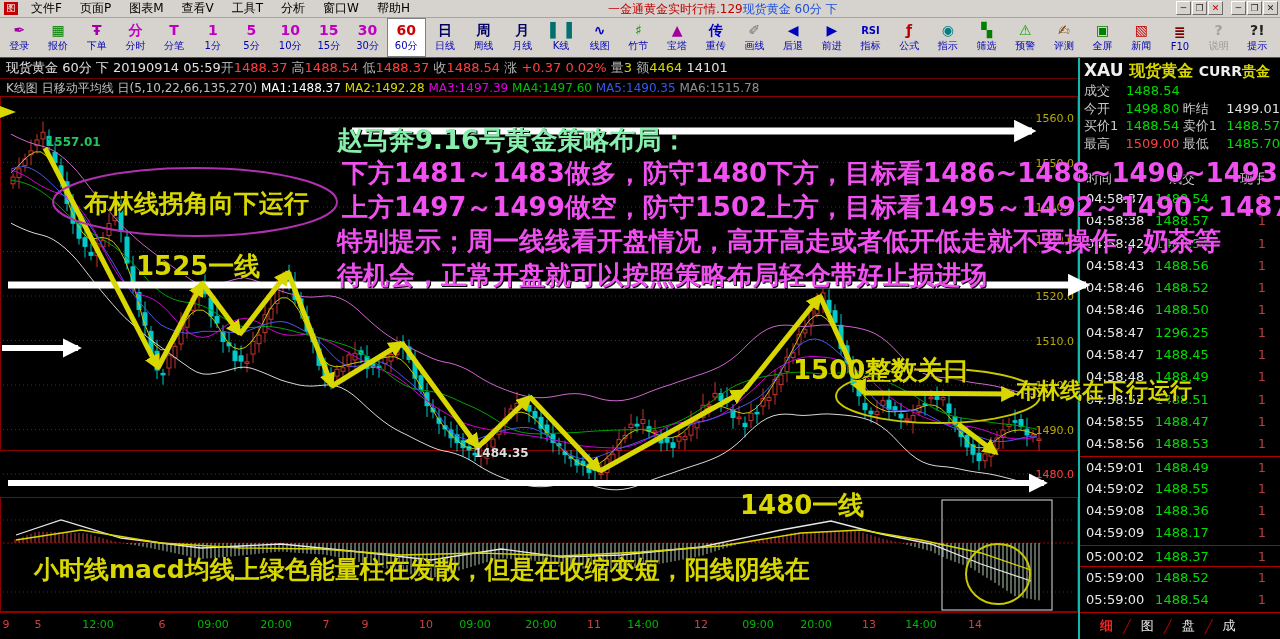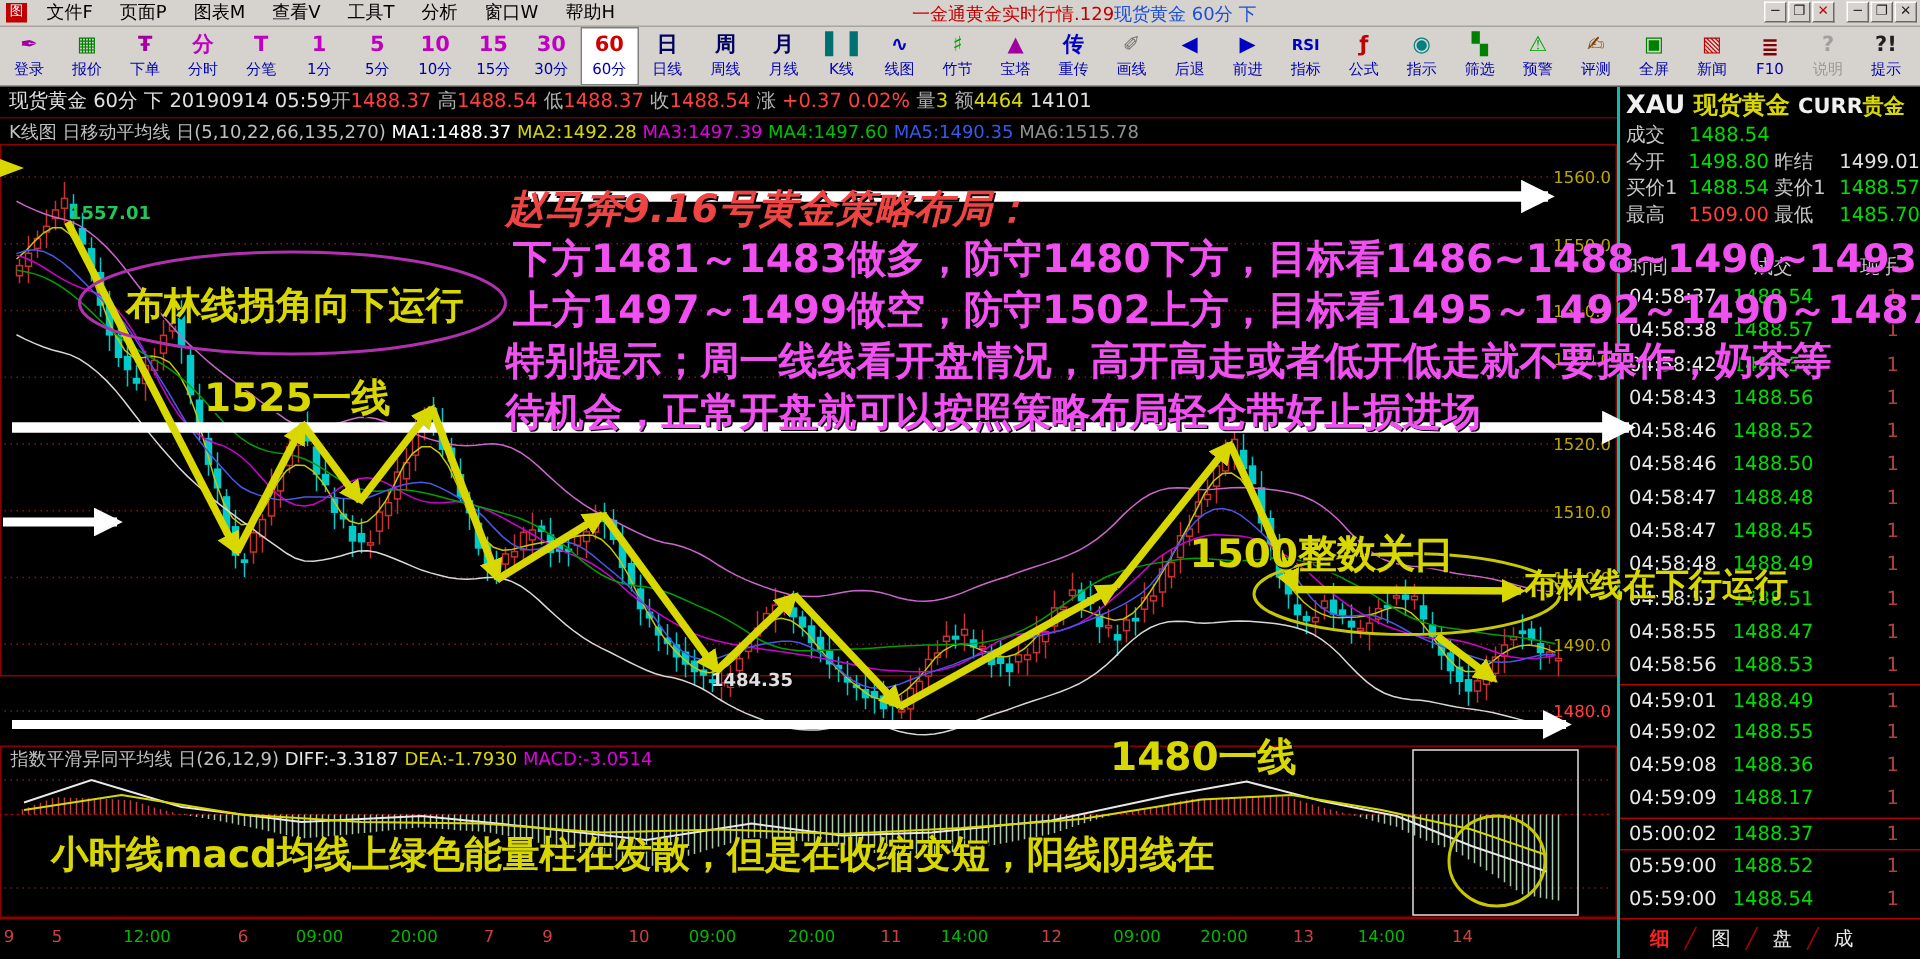--- a/index.html
+++ b/index.html
@@ -596,21 +596,20 @@
           <rect x="1036" y="342.02266437243736" width="4" height="1.5" fill="#000" stroke="#c83232" stroke-width="1"></rect>
           <polyline points="10,75.63403361344498 16,70.43613445378094 22,63.89201680672198 28,58.32951680672198 34,54.912552521007854 40,54.912552521007854 46,59.45336884753843 52,68.57239645858292 58,81.2399384753904 64,96.92244897959176 70,113.29209183673419 76,126.42640306122365 82,136.3253826530622 88,141.41808281004654 94,141.48095565149134 100,140.36845565149133 106,141.4014913657772 112,144.5800627943479 118,151.8998587127154 124,163.3608791208797 130,179.4982417582412 136,200.62351648351614 142,222.237802197802 148,238.13065934065855 154,248.1749450549438 160,252.8792307692309 166,252.24351648351671 172,246.81549450549483 178,236.63428571428648 184,224.64653061224533 190,216.74551020408285 196,213.058367346939 202,213.29448979591837 208,217.4538775510199 214,224.53755102040805 220,234.23673469387865 226,244.31734693877536 232,250.31122448979642 238,252.21836734693886 244,250.58367346938718 250,245.40714285714245 256,237.052040816327 262,225.70000000000005 268,213.62142857142828 274,205.35714285714243 280,200.9071428571424 286,200.81632653061286 292,205.08469387755167 298,213.71224489795986 304,226.69897959183754 310,241.5928571428576 316,253.48979591836815 322,262.3897959183681 328,267.8206122448979 334,269.7822448979585 340,269.4189795918361 346,267.875102040815 352,266.331224489797 358,265.11428571428587 364,264.22428571428566 370,263.4614285714295 376,262.69857142857234 382,260.7914285714279 388,259.83785714285614 394,259.83785714285614 400,262.65456043956 406,268.2879670329676 412,276.2132051282057 418,286.4270146520143 424,298.84463369963476 430,310.05439560439646 436,320.05630036630134 442,328.59769230769245 448,335.59380952381 454,341.6330952380949 460,346.71880952381 466,350.34075091575136 472,351.47851648351656 478,350.13210622710665 484,346.7253296703311 490,341.3429487179496 496,334.5619963369967 502,326.50961538461456 508,320.00576923076994 514,316.2403846153855 520,315.11565934065936 526,316.63159340659263 532,320.5436813186803 538,326.2895604395608 544,333.8273155416019 550,340.91098901098803 556,347.44976452119266 562,353.35981161695435 568,358.6411302982731 574,363.3111852433268 580,367.41887755102005 586,369.3260204081625 592,369.05357142857173 598,366.6923469387763 604,362.4239795918375 610,356.5209183673481 616,349.75510204081746 622,342.1265306122447 628,336.67755102040826 634,333.40816326530694 640,332.3183673469388 646,333.4081632653059 652,335.92074829932 658,338.34251700680244 664,340.52210884353764 670,340.7945578231304 676,339.15986394557876 682,335.43639455782346 688,329.6241496598646 694,322.84319727891074 700,316.06224489795886 706,311.3397959183681 712,308.97857142857174 718,308.66071428571416 724,310.5678571428576 730,312.8662087912092 736,314.9200549450548 742,316.48489010989044 748,315.60467032967136 754,312.0022893772902 760,305.8570512820525 766,297.1689560439572 772,287.7717948717952 778,277.6352956567239 784,266.98882783882704 790,255.79047619047645 796,244.13571428571413 802,232.16309523809525 808,223.6869047619047 814,218.70714285714246 820,218.28100470957628 826,222.42362637362646 832,230.73681318681372 838,243.3043956043964 844,259.4091575091587 850,274.87820512820485 856,288.2282051282049 862,297.6905677655674 868,304.32481684981605 874,309.1497252747251 880,312.2630952380953 886,314.3821428571424 892,314.8059523809529 898,314.4880952380963 904,314.38214285714446 910,313.5345238095246 916,311.8392857142859 922,309.508333333333 928,307.8130952380953 934,308.4488095238094 940,311.733333333333 946,317.34880952380945 952,324.7654761904764 958,333.3476190476199 964,341.6119047619047 970,347.6511904761906 976,350.6178571428576 982,350.6178571428576 988,348.1809523809529 994,343.9428571428586 1000,339.175 1006,335.67857142857173 1012,333.6352040816319 1018,333.0297619047623 1024,333.8773809523801 1030,335.57261904761987 1036,337.90357142857175" fill="none" stroke="#c8c800" stroke-width="1"></polyline>
           <polyline points="10,73.10913589119929 16,75.04973739495776 22,77.80171107916871 28,81.16848739495776 34,85.15006634232691 40,88.73014153029635 46,91.90871295886706 52,94.52106113700515 58,96.48482631919217 64,98.82693158235037 70,102.5743000034031 76,108.19535263498119 82,115.40903684550779 88,124.22912972476465 94,134.7018375123328 100,146.85958935801028 106,159.2141946211675 112,170.075707779062 118,179.39728672643037 124,186.67119650086585 130,191.89743710237042 136,195.70335815500232 142,198.3323713128962 148,200.23951417003968 154,203.3511683053772 160,207.667333718912 166,213.15197802197747 172,219.88746096009214 178,226.71302486986644 184,232.53482938114485 190,236.98482938114591 196,239.607987275882 202,240.40430306535524 208,239.34134759976848 214,236.38669172932362 220,232.17090225563902 226,227.95511278195545 232,224.25458646616516 238,222.09984962405997 244,221.49090225563862 250,222.39428571428527 256,224.76315789473733 262,228.14248120300738 268,231.62218045112763 274,234.7672932330833 280,236.90864661654115 286,238.04624060150422 292,238.34067669173055 298,237.85887218045127 304,237.39045112781946 310,238.0930827067677 316,239.96676691729408 322,242.2620300751878 328,244.97887218045088 334,248.07045112781987 340,251.48992481203015 346,254.76887218045107 352,258.16492481203016 358,261.6780827067665 364,265.04453730479963 370,268.2642886061295 376,271.0971206863313 382,273.4949903605163 388,275.8616319645283 394,279.0045141700419 400,282.92363697705906 406,287.43609311741005 412,292.51065452091984 418,297.7023211875858 424,302.5426720647792 430,306.81251012145896 436,310.8229149797589 442,314.57388663967697 448,318.1122672064787 454,321.4848987854255 460,324.88095141700467 466,327.10595141700463 472,328.97963562753 478,330.5650607287438 484,331.8261943319825 490,333.00325236167316 496,334.0541970310398 502,334.9922402159246 508,335.8643956043952 514,336.66294197031056 520,337.5105610179294 526,338.37156352419566 532,339.26937054173965 538,340.16717755928255 544,341.2841816078665 550,342.4397917871603 556,343.63400809716586 562,344.86683053788335 568,346.1382591093116 574,347.3594997108148 580,348.73130422209226 586,349.43393580104055 592,349.9692741469055 598,350.3733516483506 604,350.64616830537784 610,350.87780508964687 616,350.90783208019974 622,350.39479949874755 628,349.29066416040155 634,347.51735588972537 640,345.1417919799511 646,342.0970551378466 652,338.4667919799521 658,334.4852130325819 664,330.77130325814625 670,328.0276942355893 676,326.2543859649121 682,325.33427318295645 688,325.16697994987413 694,324.87614709851516 700,324.4617746288805 706,323.33190187005965 712,321.4685126277228 718,318.7695151339873 724,315.18386350491517 730,310.89000385579214 736,306.2448284171944 742,301.2929487179465 748,296.14031713899925 754,290.7534750337366 760,285.1324224021585 766,279.27715924426394 772,274.35873819163317 778,270.377159244265 784,267.00813090418444 790,264.25165317139056 796,262.0446693657223 802,260.3511470985162 808,259.58245614034956 814,259.6064777327929 820,259.9668016194324 826,260.40819838056666 832,261.4231106612678 838,263.25775978407546 844,265.91214574898856 850,269.38626855600614 856,273.30093021014113 862,277.46653171390165 868,281.9946018893401 874,286.99109311741046 880,292.61214574898855 886,297.5305668016194 892,302.21477732793477 898,306.520647773278 904,310.3701079622125 910,313.90428475033684 916,317.0030701754385 922,319.85263157894826 928,322.11666666666804 934,324.1074561403516 940,326.02017543859773 946,327.42543859649226 952,328.28421052631643 958,328.67456140350777 964,328.98684210526267 970,329.80657894736817 976,331.1616541353386 982,332.89035087719236 988,334.9201754385967 994,337.0280701754385 1000,339.13596491228026 1006,340.7754385964922 1012,341.71228070175493 1018,342.0245614035088 1024,341.75131578947367 1030,341.0486842105264 1036,339.9947368421055" fill="none" stroke="#d000d0" stroke-width="1"></polyline>
           <polyline points="10,83.0856109576701 16,84.2162636383226 22,85.56474848680722 28,87.72232424438306 34,90.68899091105004 40,94.30293030499021 46,98.5641424262015 52,103.49129860335762 58,109.10307016512928 64,115.03640349846228 70,120.56519137725019 76,125.66246410452334 82,130.2742822863414 88,134.4006459227043 94,138.1764034984625 100,141.6285247105836 106,145.01900090105903 112,148.87181475387257 118,153.45666323872192 124,158.6579619400201 130,164.48364312158367 136,170.8645827701689 142,177.76225274725118 148,184.47096486846328 154,190.3200178987655 160,195.309411838161 166,199.20075382950222 172,201.9940438727932 178,203.91563478188334 184,205.07870296370197 190,205.75294538794378 196,207.06290209790177 202,209.00857309357286 208,211.80038128538172 214,215.48574592074567 220,219.47340825840752 226,223.17210955710937 232,226.33141691641674 238,228.61228271728294 244,230.01470695970693 250,230.53542957042862 256,230.15577922078052 262,229.48153679653774 268,229.48153679653774 274,230.1827489177482 280,231.20759740259774 286,232.5560822510824 292,234.066385281385 298,235.6845670995674 304,237.14863636363611 310,238.62233766233794 316,240.10567099567095 322,241.67791541791405 328,243.33907092907043 334,245.02788766788672 340,246.75523254523165 346,248.71503052502953 352,251.29513153512988 358,254.49553557553372 364,258.2263436563418 370,262.4695759795736 376,267.2117476967454 382,272.42588911088643 388,277.7160989010958 394,282.29057442557144 400,286.14931568431336 406,289.1767382617356 412,291.37284215784007 418,292.84654345654195 424,293.5978421578411 430,294.3491408591403 436,295.6013053613052 442,297.33358974359055 448,299.5305827505835 454,302.1404195804205 460,304.9099999999998 466,307.5877056277068 472,310.169090909091 478,313.066406926408 484,316.24112554112605 490,319.7202164502168 496,323.48248917748913 502,327.52794372294306 508,330.8124675324676 514,333.33606060605985 520,335.13502830502676 526,336.20937062937037 532,336.7551859251853 538,336.9157198357194 544,336.70895215895126 550,336.45980352980376 556,336.1682739482739 562,335.924262404264 568,335.7457486957484 574,335.54347596847583 580,335.13893051393075 586,334.62620990120917 592,334.1935092685091 598,333.8408286158276 604,333.52963980464 610,333.2599428349413 616,333.05767010766874 622,332.92282162281936 628,332.787973137971 634,332.65312465312365 640,332.47159784659755 646,332.24339271839267 652,331.6313880563882 658,330.64595682095677 664,329.2441253191244 670,327.41996614496577 676,325.13396325896304 682,322.3952547452554 688,319.20384060384174 694,315.60788100788204 700,311.60095460095687 706,307.5362359862376 712,303.394461094462 718,299.1371017871024 724,294.7641580641587 730,291.0269286269292 736,287.80982905982984 742,285.33069153069164 748,283.3005550005547 754,281.6156898656887 760,280.2553502053492 766,279.0673992673977 772,278.07851037850907 778,277.1795204795196 784,276.24521312021227 790,275.564549339549 796,275.24990287490215 802,275.3398018648004 808,275.8342463092447 814,276.3736402486402 820,276.84560994560945 826,276.8905594405596 832,276.53096348096363 838,275.92414529914396 844,275.1150543900538 850,274.7623737373723 856,275.0009518259509 862,275.83770396270296 868,277.26052836052725 874,279.23830613830563 880,281.75547785547843 886,284.54234654234693 892,287.4640637140638 898,290.4821012321004 904,293.57719502719425 910,296.85850815850813 916,300.40951825951873 922,304.4549728049726 928,308.29815462315497 934,311.8427433677441 940,314.822746697746 946,317.2189005439004 952,319.0964063714058 958,320.4760101010096 964,321.5098484848494 970,322.27398989899143 976,323.0830808080826 982,324.09444444444534 988,325.08333333333303 994,325.93737373737434 1000,326.65656565656525 1006,327.2409090909088 1012,327.91515151515165 1018,328.791666666667 1024,329.8255050505048 1030,330.99419191919094 1036,332.2078282828272" fill="none" stroke="#00a000" stroke-width="1"></polyline>
           <polyline points="10,72.07935520362022 16,70.23945135746584 22,69.5548359728503 28,70.63066014867502 34,73.46692388493895 40,77.4890392695545 46,82.4097123464768 52,88.22894311570786 58,94.14597608274073 64,100.1608112475754 70,106.05284048530677 76,111.72182760678288 82,118.66866018596909 88,127.1407755705826 94,136.51144864750592 100,146.36991018596865 106,156.11100908706544 112,165.78214180050662 118,176.0052926880801 124,186.14615807269558 130,194.36154268808008 136,202.06835587489343 142,209.12967455621254 148,215.78624260354968 154,222.50073964496983 160,227.840739644969 166,230.97040997464035 172,233.21986052409153 178,234.99986052409196 184,236.01700338123317 190,236.2238926458159 196,235.3775274725283 202,234.30170329670364 208,234.30170329670364 214,234.37016483516413 220,234.64401098901033 226,235.12324175824125 232,235.46554945054902 238,235.60247252747314 244,234.8689560439562 250,232.61950549450603 256,230.22335164835158 262,227.9739010989004 268,226.16456043955975 274,224.9909340659343 280,224.55082417582366 286,225.3821428571424 292,227.92500000000098 298,230.90796703296814 304,234.3310439560438 310,238.23335164835242 316,242.6148901098909 322,248.09181318681317 328,254.59565934065978 334,260.7571978021986 340,265.48104395604383 346,268.47379120879003 352,269.66697802197666 358,268.9921428571422 364,266.44928571428466 370,264.4198901098913 376,264.17538461538527 382,265.6236094674565 388,268.72544378698274 394,273.1298027613424 400,278.15031558185393 406,283.1251873767262 412,287.96313609467535 418,293.75954635108525 424,300.286213017752 430,307.56595660749593 436,315.63300788954615 442,324.41890532544426 448,331.85751479289996 454,337.30810650887724 460,340.8628402366852 466,342.5217159763299 472,342.63581854043383 478,341.55184418146007 484,339.31543392505 490,337.215946745562 496,335.25338264299813 502,333.6032840236691 508,332.31129191321526 514,331.2799802761346 520,330.55147928994063 526,330.4235841082001 532,331.5257396449708 538,333.8090448013525 544,337.1756973795444 550,341.62569737954436 556,346.7603127641579 562,352.57954353338897 568,356.9806424344876 574,359.96360946745574 580,361.5811073541835 586,361.83313609467496 592,360.9980557903635 598,359.3956043956036 604,357.0483516483516 610,354.7010989010986 616,352.40274725274804 622,350.2510989010986 628,348.24615384615544 634,346.24935897436023 640,343.73910256410295 646,341.5385531135531 652,339.4847069597075 658,337.5775641025641 664,335.71932234432205 670,333.76327838827723 676,331.758333333333 682,329.7044871794884 688,327.89514652014674 694,326.3303113553111 700,324.838827838827 706,323.42069597069656 712,321.34929557621757 718,319.1462383770063 724,316.7613693998311 730,314.3313609467452 736,311.70700197238494 742,308.91148915187335 748,305.9448224852063 754,302.4646942800792 760,298.45480417018877 766,292.88007889546464 772,285.6916173570035 778,276.9627712031569 784,266.6935404339258 790,257.9251972386581 796,250.65774161735777 802,245.57578895463433 808,242.70567061143993 814,241.9332840236675 820,243.28057199210986 826,246.36134122287876 832,250.98249506903312 838,256.36161594815366 844,262.10749506903414 850,268.83954635108563 856,276.9408284023682 862,286.4113412228818 868,295.19723865877785 874,302.7280078895458 880,308.165433925049 886,311.6236193293874 892,313.42292899408113 898,313.84423076922906 904,313.3878205128214 910,312.9314102564107 916,313.6160256410262 922,315.7269230769243 928,318.6365384615399 934,321.8314102564107 940,325.1974358974349 946,328.05 952,330.6173076923078 958,333.0705128205136 964,335.23846153846114 970,337.29230769230776 976,339.11794871794854 982,341.17179487179413 988,343.05448717948843 994,344.1792124542135 1000,344.5378205128214 1006,344.1384615384612 1012,343.1115384615389 1018,341.5711538461534 1024,340.2019230769233 1030,339.3461538461534 1036,339.11794871794956" fill="none" stroke="#4858e8" stroke-width="1"></polyline>
           <polyline points="10,37.1800504201681 16,40.20605042016837 22,42.92690756302579 28,45.34262184874035 34,47.3280064641244 40,48.82046800258567 46,50.60046800258607 52,53.44846800258651 58,57.364468002585994 64,62.1348680025865 70,67.75966800258604 76,74.26351415643268 82,81.67105261797039 88,89.50305261797035 94,97.15705261797046 100,104.59745261797059 106,111.76352320620563 112,118.6657349709109 118,125.48208791208623 124,131.59638791208636 130,137.0285664835144 136,142.47028076923021 142,147.60685219780015 148,152.2857093406578 154,156.80563791208618 160,161.21431648351415 166,165.46088791208695 172,170.03803076922998 178,174.38631648351634 184,178.63093186813165 190,182.83447032967024 196,186.2164703296702 202,187.9964703296696 208,188.17447032966948 214,187.32007032967044 220,186.1452703296709 226,184.6254241758238 232,182.88845714285856 238,181.413600000001 244,181.15931428571497 250,182.16119999999853 256,184.1598857142858 262,186.49422857142827 268,188.986228571428 274,191.62062857142848 280,194.0516000000007 286,195.9078857142863 292,197.50988571428684 298,199.01017142857177 304,199.83914285714343 310,200.09851428571534 316,199.80354285714327 322,199.1983428571424 328,198.84234285714268 334,199.643342857143 340,201.60134285714219 346,204.6684197802192 352,208.844573626373 358,213.94724029303904 364,219.5839069597057 370,225.01884029303835 376,230.2045736263728 382,234.98853553113366 388,239.25205934065735 394,242.97141172161076 400,246.12879267399228 406,249.01917362637414 412,252.13710769230795 418,255.14941538461528 424,258.0357538461547 430,260.79612307692514 436,263.110123076924 442,264.80112307692553 448,265.86912307692353 454,267.5067230769243 460,269.7139230769237 466,272.49893846154015 472,275.8973692307688 478,279.84075384615306 484,283.4075999999993 490,286.58617142857105 496,289.41852307692216 502,291.87922637362726 508,294.099988278388 514,296.11732161172154 520,297.89138827838843 526,299.46965494505486 532,300.3816930402929 538,300.7461692307701 544,300.58681684981644 550,299.92143589743563 556,298.86191208791206 562,297.7274065934059 568,296.85109890109965 574,296.6144175824183 580,297.017362637364 586,298.0599340659336 592,299.59836263736264 598,301.4970293040276 604,302.861695970693 610,303.6499816849806 616,303.80450915750845 622,303.3252783882786 628,302.2298937728937 634,300.5320476190478 640,298.42147619047614 646,295.90404761904796 652,293.5391904761912 658,291.37776190476376 664,289.3307619047636 670,287.46176190476325 676,285.25730036630165 682,283.18780586080567 688,281.1848168498159 694,279.2346410256403 700,277.25968864468814 706,275.1448791208782 712,272.7376410256421 718,270.03797435897593 724,266.65597435897496 730,262.58740293040205 736,257.80683150183074 742,252.2634029304013 748,246.09273626373516 754,240.63406959706845 760,235.92978388278232 766,232.35217948717877 772,229.90125641025475 778,228.49094871794694 784,228.09387179487055 790,228.33120512820574 796,229.10253846153932 802,229.45853846153898 808,229.19153846153927 814,228.68720512820437 820,228.09387179487055 826,227.924999999997 832,228.1805897435877 838,228.63243589743468 844,229.14589743589687 850,229.85789743589828 856,230.83689743589935 862,232.20156410256584 868,234.01123076923182 874,236.63037362637363 880,240.24123076923127 886,244.80989743589782 892,250.35756410256448 898,256.76556410256376 904,262.9065641025642 910,268.42456410256426 916,272.85402564102486 922,276.1356153846148 928,278.37658974358857 934,279.7229999999984 940,280.4350000000008 946,280.90966666666907 952,281.7106666666684 958,282.91852380952514 964,284.17300000000046 970,285.30033333333375 976,286.24966666666626 982,287.0209999999999 988,287.9110000000001 994,289.06800000000004 1000,290.4326666666665 1006,291.97533333333274 1012,293.5773333333323 1018,295.17933333333286 1024,296.42533333333375 1030,297.13733333333414 1036,297.3746666666673" fill="none" stroke="#cc66cc" stroke-width="1"></polyline>
           <polyline points="10,126.1800504201681 16,129.20605042016837 22,131.9269075630258 28,134.34262184874035 34,136.3280064641244 40,137.82046800258567 46,139.60046800258607 52,142.44846800258654 58,146.364468002586 64,151.1348680025865 70,156.75966800258604 76,163.26351415643268 82,170.67105261797042 88,178.50305261797035 94,186.15705261797046 100,193.5974526179706 106,200.7635232062056 112,207.66573497091088 118,214.48208791208623 124,220.59638791208636 130,226.0285664835144 136,231.47028076923021 142,236.60685219780015 148,241.28570934065783 154,245.80563791208618 160,250.21431648351415 166,254.46088791208695 172,259.03803076923 178,263.38631648351634 184,267.63093186813165 190,271.83447032967024 196,275.21647032967024 202,276.9964703296696 208,277.1744703296695 214,276.32007032967044 220,275.1452703296709 226,273.6254241758238 232,271.88845714285856 238,270.413600000001 244,270.15931428571497 250,271.16119999999853 256,273.15988571428585 262,275.49422857142827 268,277.98622857142806 274,280.6206285714285 280,283.0516000000007 286,284.9078857142863 292,286.50988571428684 298,288.01017142857177 304,288.83914285714343 310,289.09851428571534 316,288.8035428571432 322,288.1983428571424 328,287.8423428571427 334,288.64334285714295 340,290.6013428571422 346,293.6684197802192 352,297.844573626373 358,302.9472402930391 364,308.5839069597057 370,314.0188402930383 376,319.2045736263728 382,323.98853553113366 388,328.25205934065735 394,331.97141172161076 400,335.12879267399234 406,338.0191736263741 412,341.13710769230795 418,344.1494153846153 424,347.0357538461547 430,349.79612307692514 436,352.110123076924 442,353.80112307692553 448,354.86912307692353 454,356.5067230769243 460,358.71392307692366 466,361.49893846154015 472,364.8973692307688 478,368.84075384615306 484,372.4075999999993 490,375.58617142857105 496,378.41852307692216 502,380.87922637362726 508,383.099988278388 514,385.11732161172154 520,386.89138827838843 526,388.46965494505486 532,389.3816930402929 538,389.7461692307701 544,389.58681684981644 550,388.92143589743563 556,387.86191208791206 562,386.7274065934059 568,385.85109890109965 574,385.6144175824183 580,386.017362637364 586,387.0599340659336 592,388.59836263736264 598,390.4970293040276 604,391.861695970693 610,392.6499816849806 616,392.80450915750845 622,392.3252783882786 628,391.2298937728937 634,389.5320476190478 640,387.42147619047614 646,384.90404761904796 652,382.5391904761912 658,380.37776190476376 664,378.3307619047636 670,376.46176190476325 676,374.25730036630165 682,372.18780586080567 688,370.1848168498159 694,368.2346410256403 700,366.25968864468814 706,364.1448791208782 712,361.7376410256422 718,359.03797435897593 724,355.65597435897496 730,351.587402930402 736,346.80683150183074 742,341.2634029304013 748,335.09273626373516 754,329.6340695970684 760,324.9297838827824 766,321.35217948717883 772,318.9012564102548 778,317.490948717947 784,317.09387179487055 790,317.3312051282057 796,318.1025384615393 802,318.45853846153904 808,318.19153846153927 814,317.68720512820437 820,317.09387179487055 826,316.924999999997 832,317.18058974358763 838,317.63243589743473 844,318.14589743589687 850,318.8578974358983 856,319.8368974358994 862,321.20156410256584 868,323.0112307692319 874,325.6303736263736 880,329.24123076923127 886,333.8098974358978 892,339.3575641025645 898,345.7655641025637 904,351.90656410256423 910,357.42456410256426 916,361.85402564102486 922,365.1356153846148 928,367.37658974358857 934,368.7229999999984 940,369.4350000000008 946,369.90966666666907 952,370.7106666666684 958,371.91852380952514 964,373.17300000000046 970,374.30033333333375 976,375.24966666666626 982,376.0209999999999 988,376.9110000000001 994,378.06800000000004 1000,379.4326666666665 1006,380.97533333333274 1012,382.5773333333323 1018,384.17933333333286 1024,385.42533333333375 1030,386.13733333333414 1036,386.3746666666673" fill="none" stroke="#d8d8d8" stroke-width="1"></polyline>
         </svg>
       </div>
     <div id="macdpane">
-      <div id="macdheader"><span style="color: rgb(192, 192, 192);">指数平滑异同平均线 日(26,12,9) </span><span style="color: rgb(232, 232, 232);">DIFF:-3.3187 </span><span style="color: rgb(216, 216, 0);">DEA:-1.7930 </span><span style="color: rgb(224, 0, 224);">MACD:-3.0514</span></div>
     <svg width="1076" height="113">
           <line x1="2" y1="22" x2="1074" y2="22" stroke="#8c1010" stroke-width="1" stroke-dasharray="1,3"></line>
           <line x1="2" y1="94" x2="1074" y2="94" stroke="#8c1010" stroke-width="1" stroke-dasharray="1,3"></line>
           <line x1="2" y1="45" x2="1074" y2="45" stroke="#a00000" stroke-width="1" stroke-dasharray="2,2"></line>
           <line x1="14" y1="45" x2="14" y2="41.42248805251658" stroke="#c04040" stroke-width="1"></line>
           <line x1="18" y1="45" x2="18" y2="40.24945280176904" stroke="#c04040" stroke-width="1"></line>
           <line x1="22" y1="45" x2="22" y2="38.69821856399716" stroke="#c04040" stroke-width="1"></line>
           <line x1="26" y1="45" x2="26" y2="37.17089143821467" stroke="#c04040" stroke-width="1"></line>
           <line x1="30" y1="45" x2="30" y2="35.67193431742092" stroke="#c04040" stroke-width="1"></line>
           <line x1="34" y1="45" x2="34" y2="34.20564251285353" stroke="#c04040" stroke-width="1"></line>
@@ -954,21 +953,21 @@
             <span class="tp">1488.52</span>
             <span class="tv">1</span>
           </div>
           <div class="trow">
             <span class="tt">04:58:46</span>
             <span class="tp">1488.50</span>
             <span class="tv">1</span>
           </div>
           <div class="trow">
             <span class="tt">04:58:47</span>
-            <span class="tp">1488.48</span>
+            <span class="tp">1296.25</span>
             <span class="tv">1</span>
           </div>
           <div class="trow">
             <span class="tt">04:58:47</span>
             <span class="tp">1488.45</span>
             <span class="tv">1</span>
           </div>
           <div class="trow">
             <span class="tt">04:58:48</span>
             <span class="tp">1488.49</span>
@@ -1064,21 +1063,21 @@
       <line x1="820" y1="296" x2="864" y2="393" stroke="#d8d800" stroke-width="5" marker-end="url(#ay)"></line>
       <line x1="864" y1="393" x2="1014" y2="394" stroke="#d8d800" stroke-width="5" marker-end="url(#ay)"></line>
       <line x1="958" y1="424" x2="996" y2="453" stroke="#d8d800" stroke-width="5" marker-end="url(#ay)"></line>
       <ellipse cx="195" cy="202" rx="142" ry="34" fill="none" stroke="#b030b0" stroke-width="2"></ellipse>
       <ellipse cx="938" cy="396" rx="102" ry="27" fill="none" stroke="#c8c800" stroke-width="2"></ellipse>
       <ellipse cx="998" cy="574" rx="32" ry="30" fill="none" stroke="#c8c800" stroke-width="2"></ellipse>
       <rect x="942" y="500" width="110" height="110" fill="none" stroke="#e0e0e0" stroke-width="1"></rect>
       <polygon points="0,106 16,112 0,118" fill="#d8d800"></polygon>
     </svg>
   <div id="notes">
-      <div class="note" style="left: 337px; top: 126px; color: #ef4444; font-size: 26px; font-style: italic;">赵马奔9.16号黄金策略布局：</div>
+      <div class="note" style="left: 337px; top: 126px; color: #86efac; font-size: 26px;">赵马奔9.16号黄金策略布局：</div>
       <div class="note" style="left: 342px; top: 159px; color: rgb(240, 80, 240); font-size: 26px;">下方1481～1483做多，防守1480下方，目标看1486~1488~1490~1493</div>
       <div class="note" style="left: 342px; top: 193px; color: rgb(240, 80, 240); font-size: 26px;">上方1497～1499做空，防守1502上方，目标看1495～1492～1490～1487</div>
       <div class="note" style="left: 337px; top: 227px; color: rgb(240, 80, 240); font-size: 26px;">特别提示；周一线线看开盘情况，高开高走或者低开低走就不要操作，奶茶等</div>
       <div class="note" style="left: 337px; top: 261px; color: rgb(240, 80, 240); font-size: 26px;">待机会，正常开盘就可以按照策略布局轻仓带好止损进场</div>
       <div class="note" style="left: 84px; top: 190px; color: rgb(216, 216, 0); font-size: 25px;">布林线拐角向下运行</div>
       <div class="note" style="left: 136px; top: 252px; color: rgb(216, 216, 0); font-size: 26px;">1525一线</div>
       <div class="note" style="left: 793px; top: 356px; color: rgb(216, 216, 0); font-size: 26px;">1500整数关口</div>
       <div class="note" style="left: 1016px; top: 379px; color: rgb(216, 216, 0); font-size: 22px;">布林线在下行运行</div>
       <div class="note" style="left: 740px; top: 491px; color: rgb(216, 216, 0); font-size: 26px;">1480一线</div>
       <div class="note" style="left: 34px; top: 556px; color: rgb(216, 216, 0); font-size: 25px;">小时线macd均线上绿色能量柱在发散，但是在收缩变短，阳线阴线在</div>

